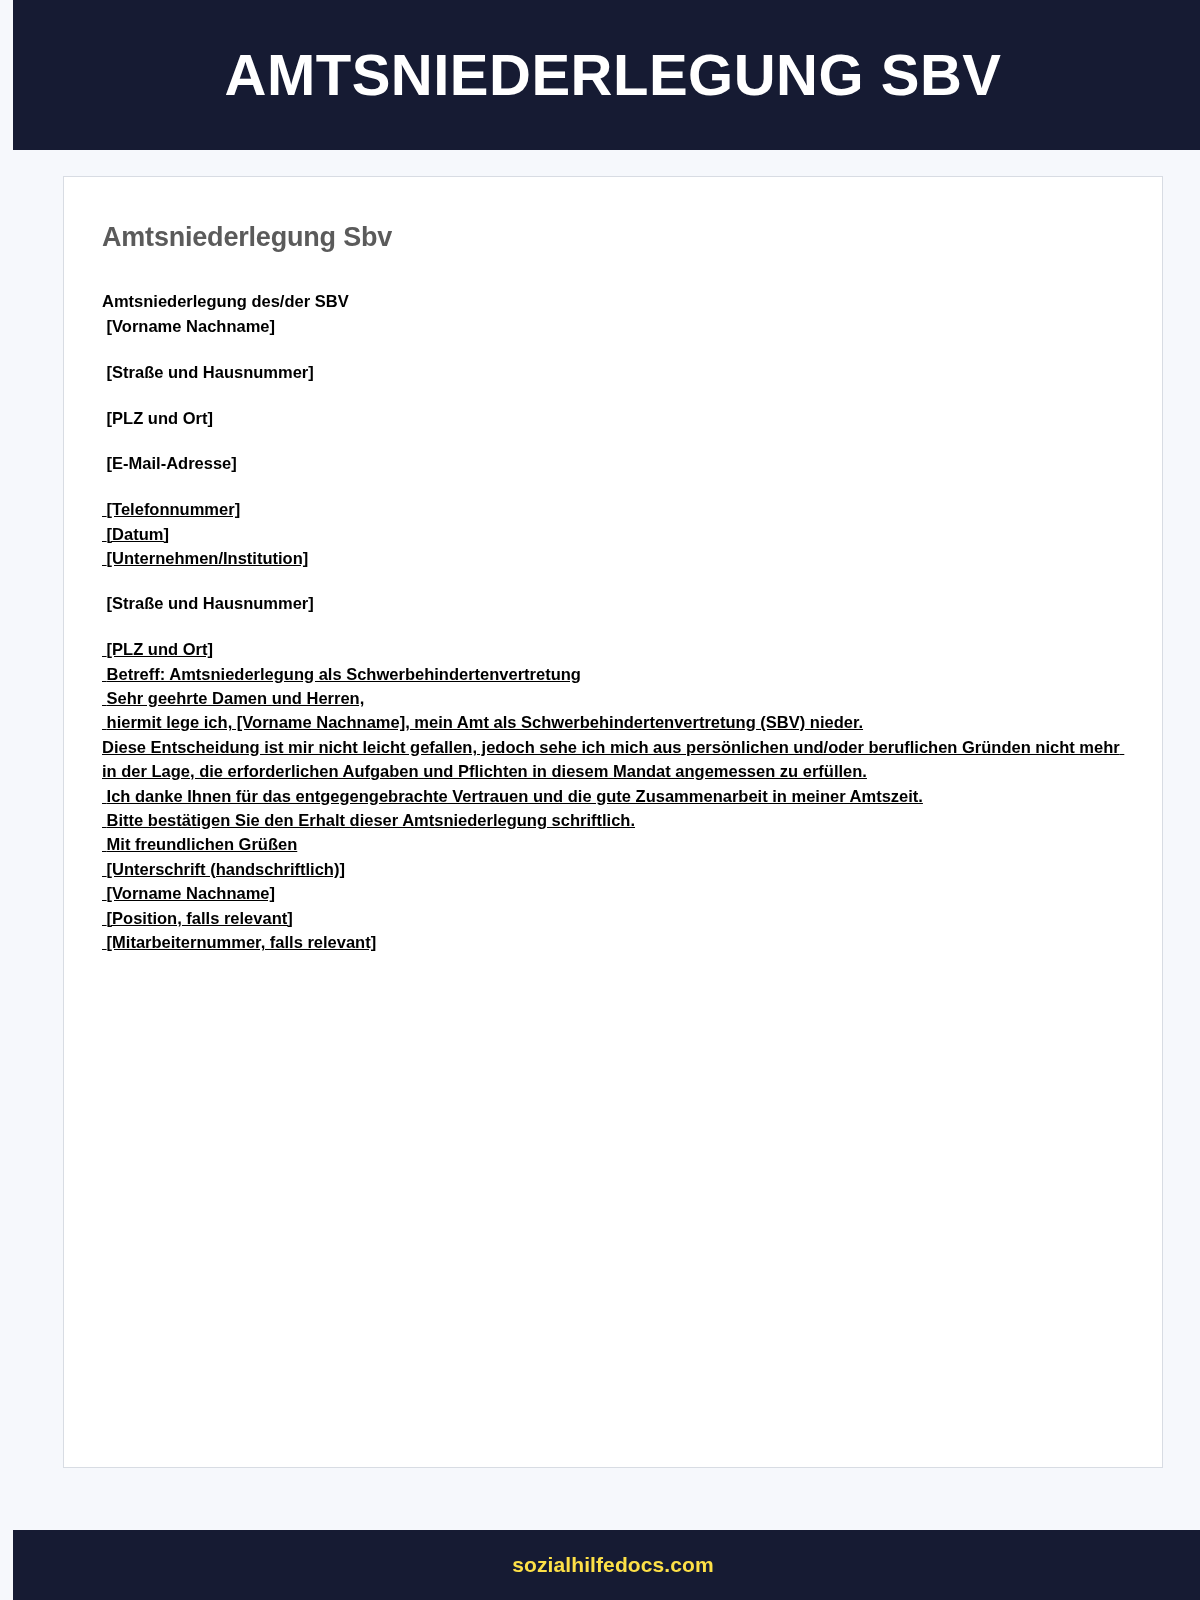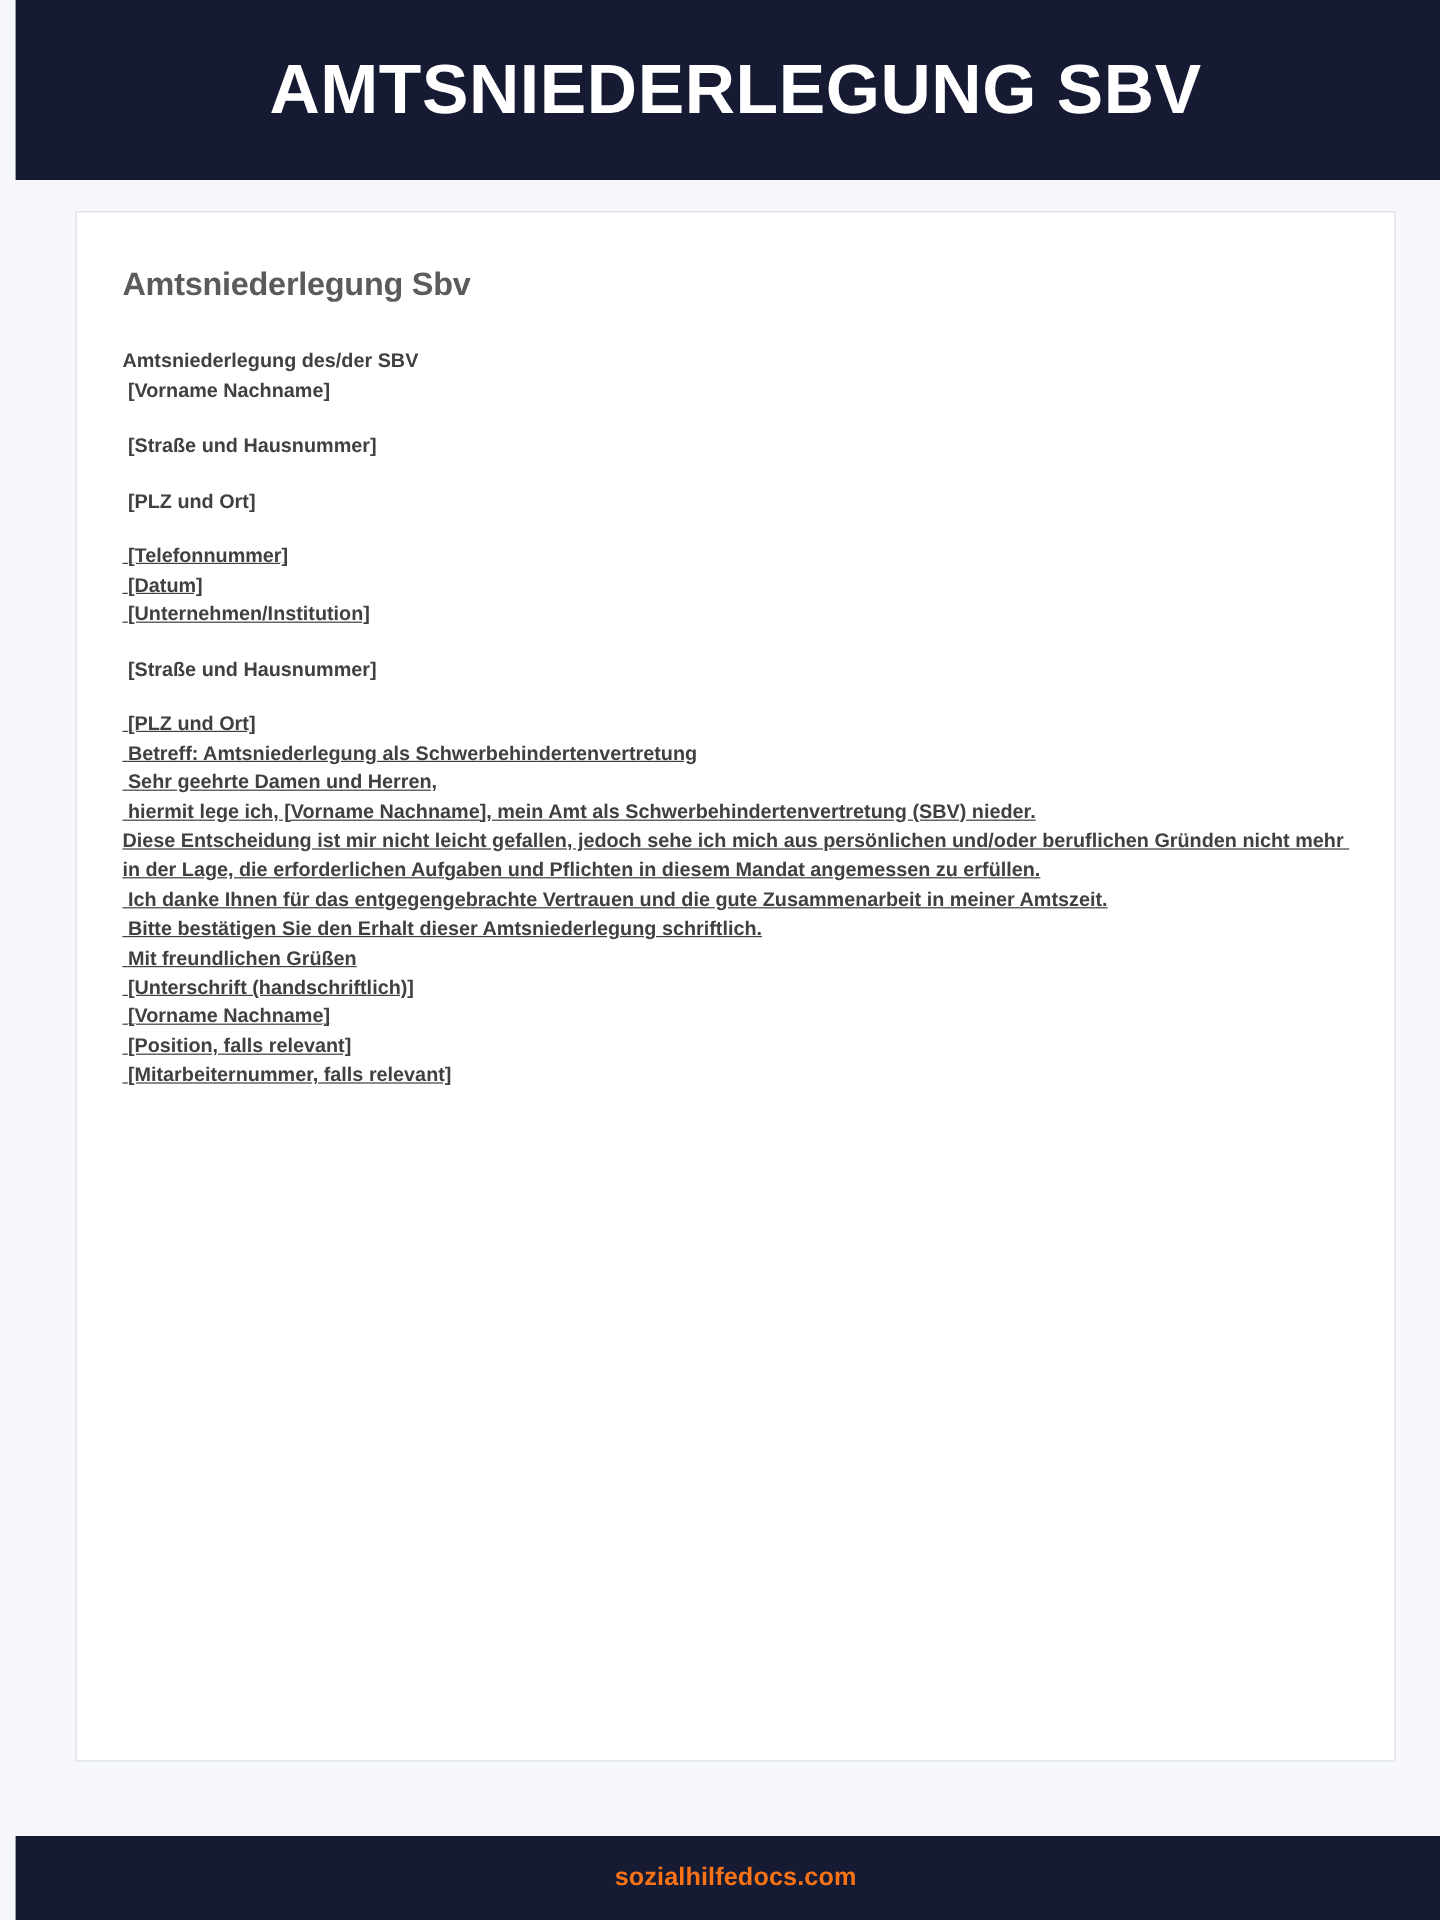--- a/index.html
+++ b/index.html
@@ -56,21 +56,21 @@
   }
   .doc-title {
     margin: 0 0 36px 0;
     font-size: 27px;
     font-weight: bold;
     color: #5b5b5b;
     line-height: 1.2;
     letter-spacing: -0.2px;
   }
   .doc-body {
-    color: #404040;
+    color: #000000;
     font-size: 16.5px;
     font-weight: bold;
     line-height: 1.5;
   }
   .doc-body p {
     margin: 0 0 21px 0;
     white-space: pre-wrap;
   }
   .doc-body p:last-child {
     margin-bottom: 0;
@@ -82,21 +82,21 @@
   
   .site-footer {
     height: 70px;
     background: #161b33;
     display: flex;
     align-items: center;
     justify-content: center;
     flex: 0 0 70px;
   }
   .site-footer .footer-link {
-    color: #f97316;
+    color: #fde047;
     font-size: 21px;
     font-weight: bold;
     text-decoration: none;
     letter-spacing: 0.1px;
   }
 </style>
 </head>
 <body>
 
 <div class="page">
@@ -106,20 +106,21 @@
   </header>
 
   <main class="main-area">
     <article class="doc-card">
       <h2 class="doc-title">Amtsniederlegung Sbv</h2>
       <div class="doc-body">
         <p>Amtsniederlegung des/der SBV
  [Vorname Nachname]</p>
         <p> [Straße und Hausnummer]</p>
         <p> [PLZ und Ort]</p>
+        <p> [E-Mail-Adresse]</p>
         <p class="block-tight"> [Telefonnummer]
  [Datum]
  [Unternehmen/Institution]</p>
         <p> [Straße und Hausnummer]</p>
         <p class="block-tight"> [PLZ und Ort]
  Betreff: Amtsniederlegung als Schwerbehindertenvertretung
  Sehr geehrte Damen und Herren,
  hiermit lege ich, [Vorname Nachname], mein Amt als Schwerbehindertenvertretung (SBV) nieder.
 Diese Entscheidung ist mir nicht leicht gefallen, jedoch sehe ich mich aus persönlichen und/oder beruflichen Gründen nicht mehr in der Lage, die erforderlichen Aufgaben und Pflichten in diesem Mandat angemessen zu erfüllen.
  Ich danke Ihnen für das entgegengebrachte Vertrauen und die gute Zusammenarbeit in meiner Amtszeit.

